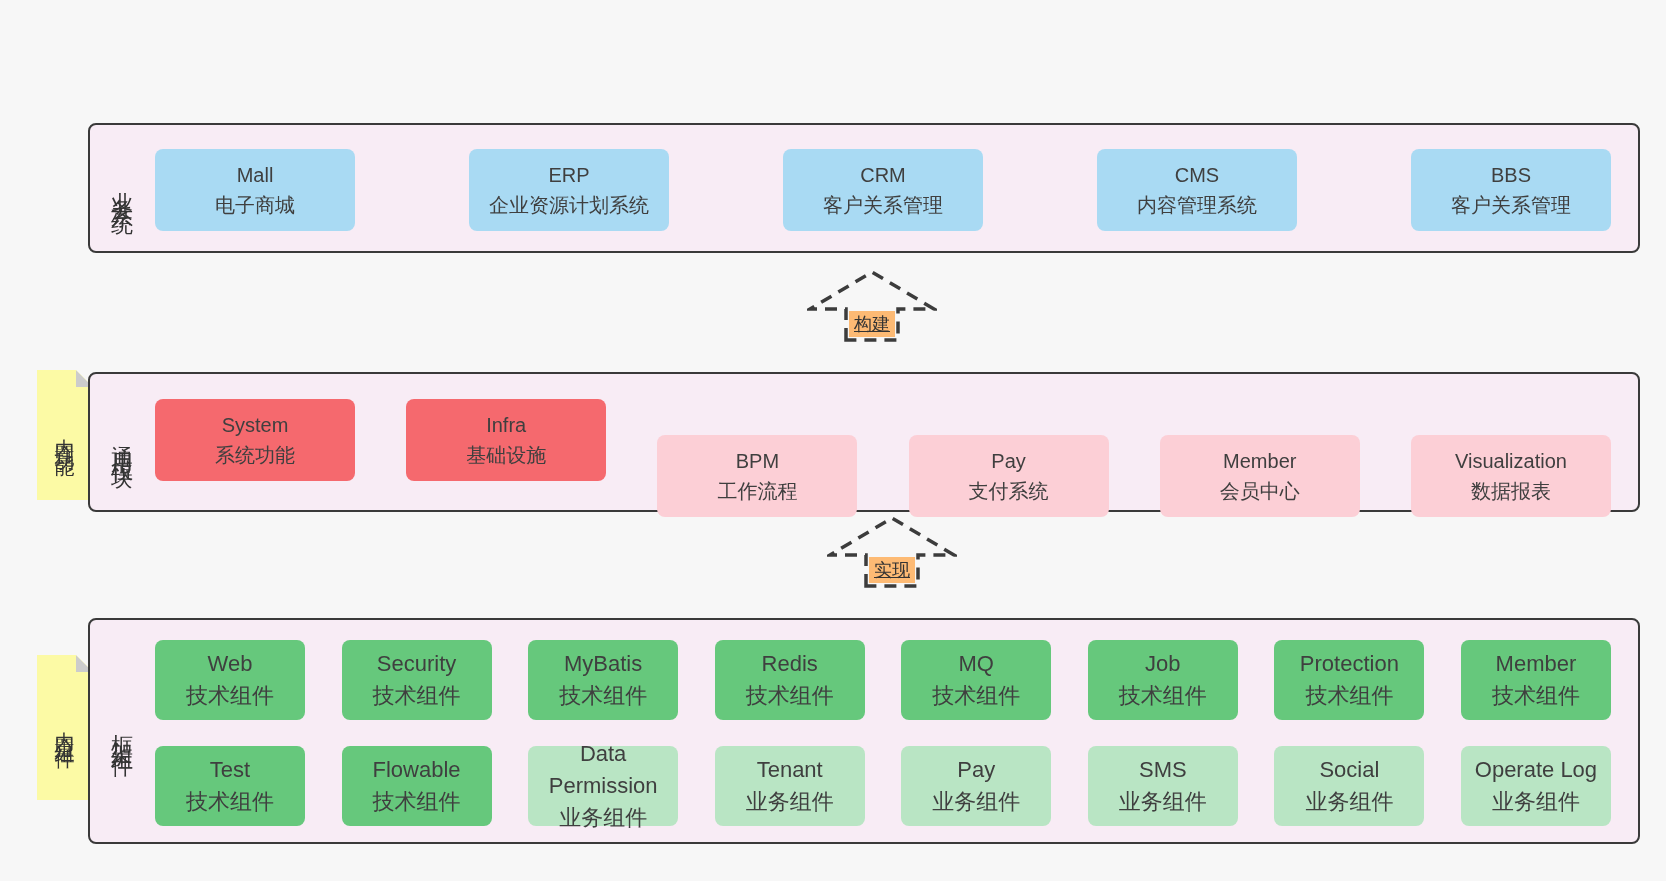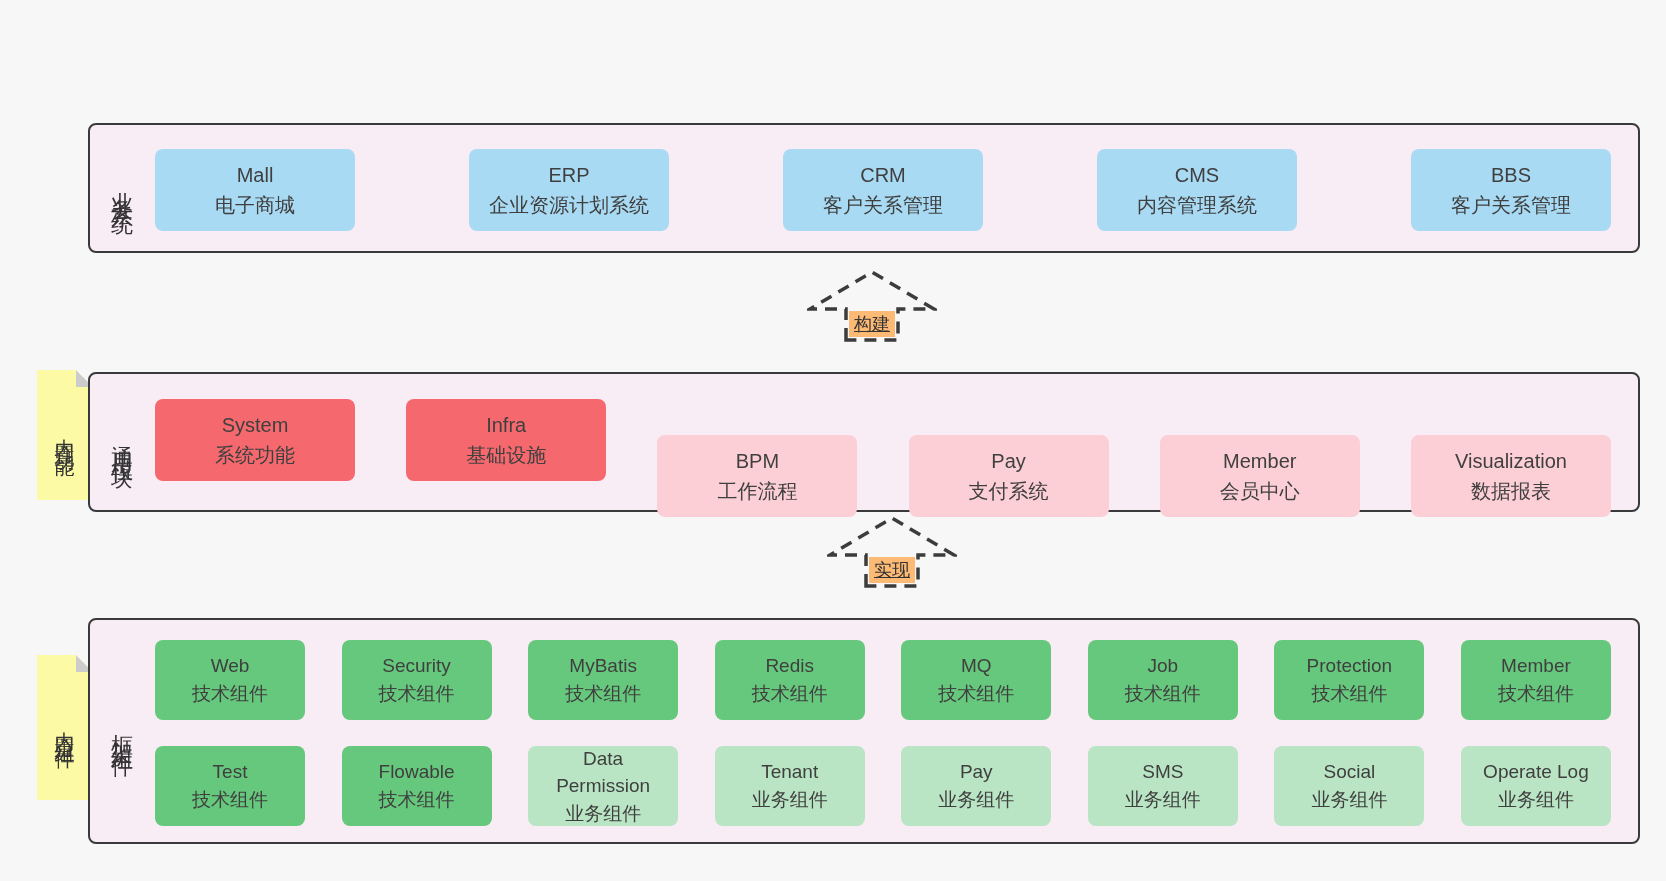--- a/index.html
+++ b/index.html
@@ -33,21 +33,21 @@
   .row{
     position:absolute;left:65px;right:27px;
     display:flex;justify-content:space-between;
   }
   .box{
     display:flex;flex-direction:column;align-items:center;justify-content:center;
     border-radius:8px;text-align:center;
     line-height:1.5;flex:none;
   }
   .row-wide .box{width:200px;height:82px;font-size:20px;}
-  .row-narrow .box{width:150px;height:80px;font-size:19px;line-height:1.45;padding:16px 6px;}
+  .row-narrow .box{width:150px;height:80px;font-size:22px;line-height:1.45;padding:16px 6px;}
   .box.blue{background:var(--c-blue);}
   .box.red{background:var(--c-red);}
   .box.pink{background:var(--c-pink);margin-top:36px;}
   .box.green{background:var(--c-green);}
   .box.lightgreen{background:var(--c-lightgreen);}
   .sticky{
     position:absolute;width:56px;background:var(--c-sticky);
     clip-path:polygon(0 0,calc(100% - 17px) 0,100% 17px,100% 100%,0 100%);
     z-index:1;
     display:flex;align-items:center;justify-content:center;

